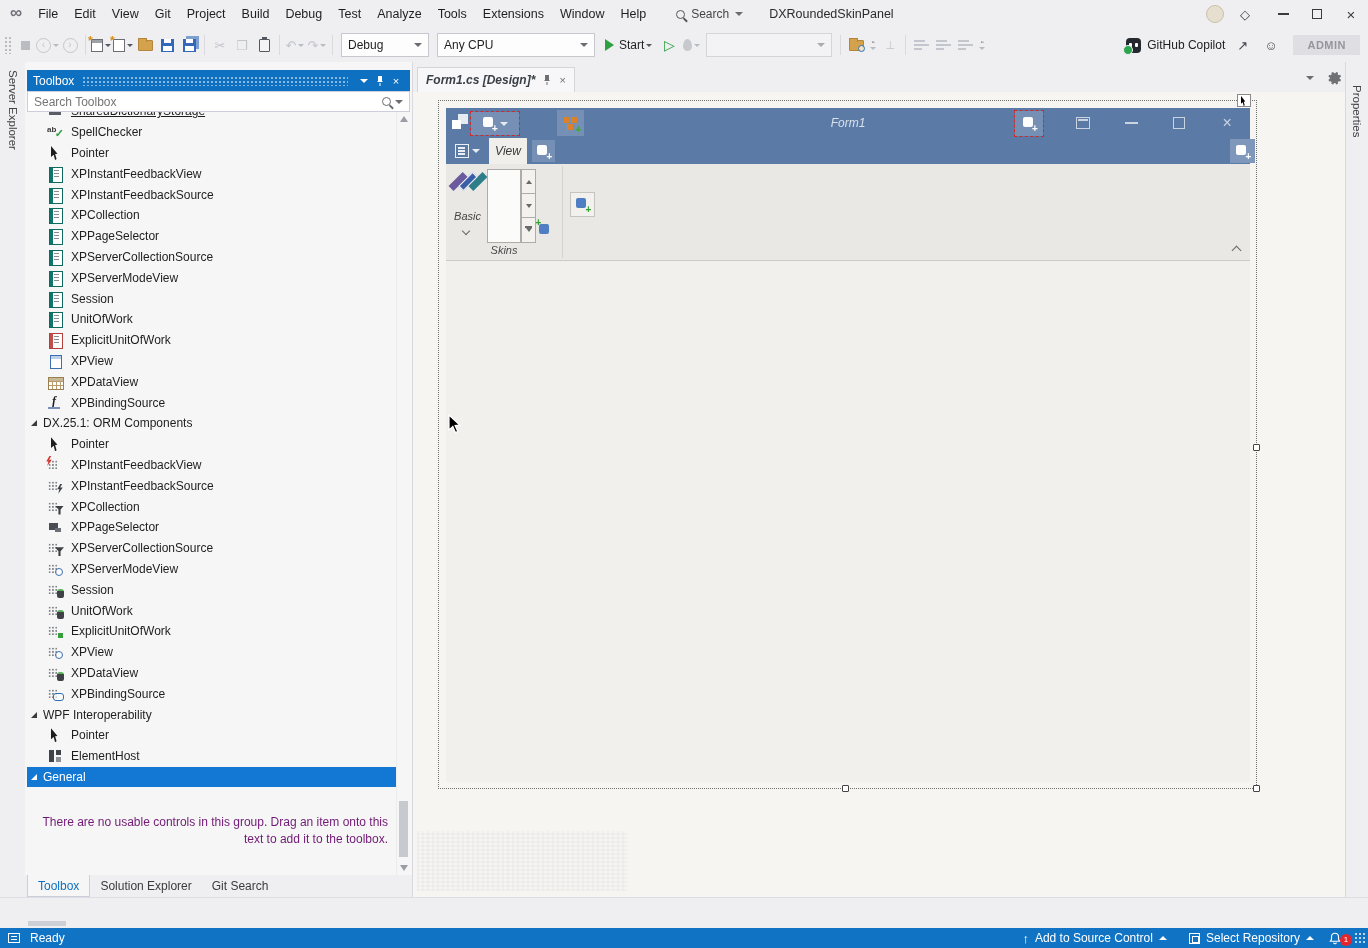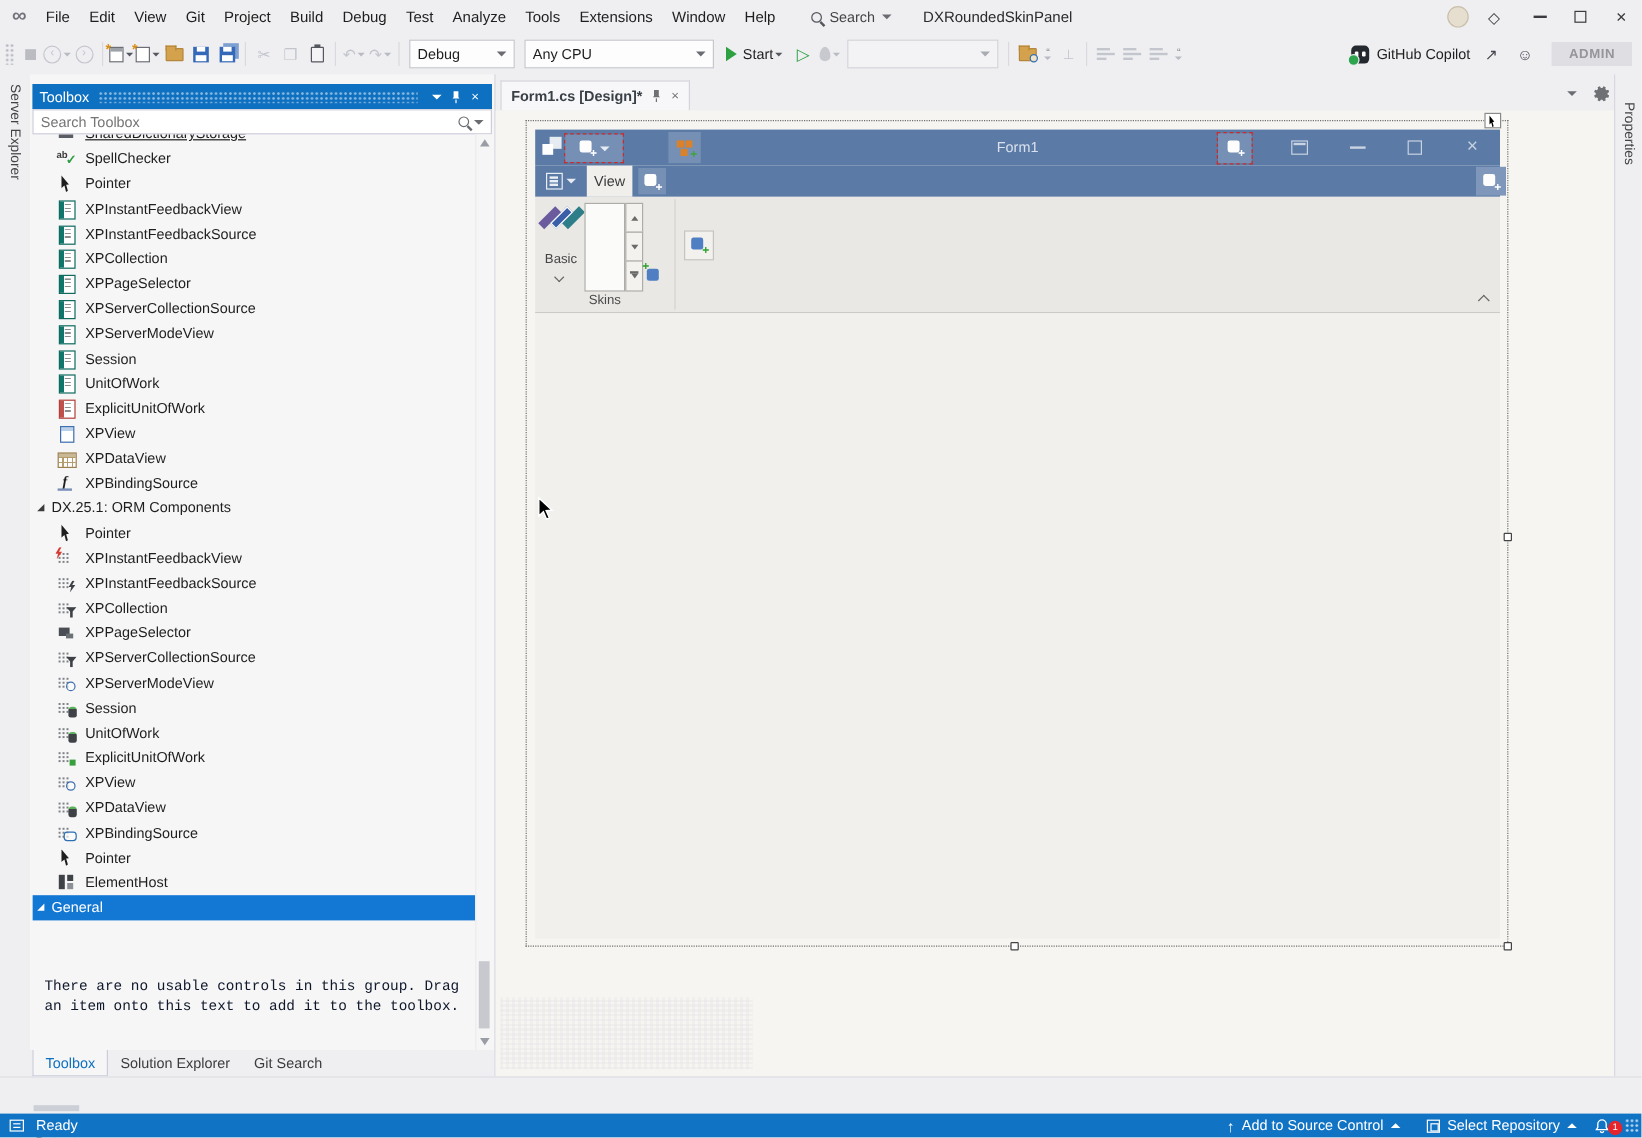--- a/index.html
+++ b/index.html
@@ -125,21 +125,21 @@
   .ic-squares::before { content:""; position:absolute; left:2px; top:4px; width:9px; height:7px; background:#4A4E54; }
   .ic-squares::after { content:""; position:absolute; left:8px; top:9px; width:6px; height:4px; background:#6B7076; }
   .ic-elementhost::before { content:""; position:absolute; left:2px; top:2px; width:5px; height:12px; background:#3F4348; }
   .ic-elementhost::after { content:""; position:absolute; left:9px; top:2px; width:5px; height:12px;
       background:linear-gradient(#3F4348 0 5px, transparent 5px 7px, #8C9096 7px); }
 
   .tbx-scroll { position:absolute; top:50px; right:2px; width:14px; height:763px; background:#F6F6F6; border-left:1px solid #ECECEC; }
   .sc-up { position:absolute; top:4px; left:3px; width:0; height:0; border-left:4px solid transparent; border-right:4px solid transparent; border-bottom:6px solid #9A9DA5; }
   .sc-dn { position:absolute; bottom:4px; left:3px; width:0; height:0; border-left:4px solid transparent; border-right:4px solid transparent; border-top:6px solid #9A9DA5; }
   .sc-thumb { position:absolute; left:2px; bottom:18px; width:9px; height:56px; background:#C8C9CE; }
-  .tbx-empty { position:absolute; left:12px; right:24px; top:752px; text-align:left; font-size:12px; color:#0f172a; line-height:17px;font-family:Liberation Mono, monospace; }
+  .tbx-empty { position:absolute; left:12px; right:24px; top:752px; text-align:right; font-size:12px; color:#701a75; line-height:17px; }
   .tbx-tabs { position:absolute; left:0; right:0; bottom:0; height:22px; background:#EFEFF2; display:flex; align-items:stretch; padding-left:2px; }
   .tb-tab { padding:0 10px; display:flex; align-items:center; font-size:12px; color:#3B3B3E; }
   .tb-tab.active { background:#F6F6F6; color:#0E70C0; border:1px solid #CCCEDB; border-top:none; }
 
   
   .output-bar { position:absolute; left:0; top:897px; width:1368px; height:31px; background:#EFEFF2; border-top:1px solid #DDDEE3; }
   .output-tab { position:absolute; left:28px; top:6px; font-size:12px; color:#424245;margin-top:41px; }
   .output-ind { position:absolute; left:28px; top:23px; width:38px; height:5px; background:#CDCFD6; }
   .statusbar { position:absolute; left:0; top:928px; width:1368px; height:20px; background:#1173C4; color:#fff; display:flex; align-items:center; font-size:12px; }
   .fb-ic { width:12px; height:10px; border:1px solid #fff; margin:0 10px 0 8px; position:relative; }
@@ -148,21 +148,21 @@
   .sb-item { display:flex; align-items:center; gap:6px; padding:0 8px; }
   .up-ar { font-size:13px; }
   .chev-u-w { width:0; height:0; border-left:4px solid transparent; border-right:4px solid transparent; border-bottom:4px solid #fff; }
   .repo-ic { width:11px; height:11px; border:1px solid #fff; position:relative; }
   .repo-ic::before { content:""; position:absolute; left:2px; top:2px; width:5px; height:5px; border:1px solid #fff; }
   .bell-wrap { position:relative; width:20px; height:20px; }
   .badge { position:absolute; right:-4px; top:6px; background:#E5252B; color:#fff; font-size:8px; width:12px; height:12px; border-radius:50%; text-align:center; line-height:12px; }
   .sb-grip { width:12px; height:12px; margin-right:2px; background:radial-gradient(rgba(255,255,255,.7) 1px, transparent 1.2px); background-size:4px 4px; }
 
   
-  .editor { position:absolute; left:412px; top:62px; width:933px; height:835px; background:#EFEFF2; border-left:1px solid #D8D8DE; }
+  .editor { position:absolute; left:412px; top:62px; width:933px; height:835px; background:#EFEFF2; border-left:1px solid #D8D8DE;font-style:italic; }
   .doc-strip { position:absolute; left:0; top:0; right:0; height:30px; }
   .doc-tab { position:absolute; left:4px; top:5px; height:25px; background:#F7F7F9; border:1px solid #D4D4DA; border-bottom:none; display:flex; align-items:center; padding:0 8px; gap:7px; }
   .doc-tab .t { font-size:12px; font-weight:600; color:#3A4046; }
   .pin-ic, .x-ic { color:#6E7073; font-size:11px; line-height:1; }
   .doc-right { position:absolute; right:4px; top:8px; display:flex; align-items:center; gap:12px; }
   .designer { position:absolute; left:0; top:30px; right:0; bottom:0; background:#F6F5F2; overflow:hidden; }
   .wm { position:absolute; left:4px; bottom:6px; width:210px; height:60px; opacity:.6;
         background:repeating-linear-gradient(0deg, rgba(90,100,140,.06) 0 2px, transparent 2px 4px),
                    repeating-linear-gradient(90deg, rgba(90,100,140,.06) 0 2px, transparent 2px 5px); }
 
@@ -544,20 +544,25 @@
       <div class="tb-row t-item">
 
         <span class="tb-icon ic-dots-db2"></span>
         <span class="tb-label">XPDataView</span>
       </div>
       <div class="tb-row t-item">
 
         <span class="tb-icon ic-dots-link"></span>
         <span class="tb-label">XPBindingSource</span>
       </div>
+      <div class="tb-row t-section">
+        <span class="expander"></span>
+
+        <span class="tb-label">WPF Interoperability</span>
+      </div>
       <div class="tb-row t-item">
 
         <span class="tb-icon ic-pointer"></span>
         <span class="tb-label">Pointer</span>
       </div>
       <div class="tb-row t-item">
 
         <span class="tb-icon ic-elementhost"></span>
         <span class="tb-label">ElementHost</span>
       </div>

